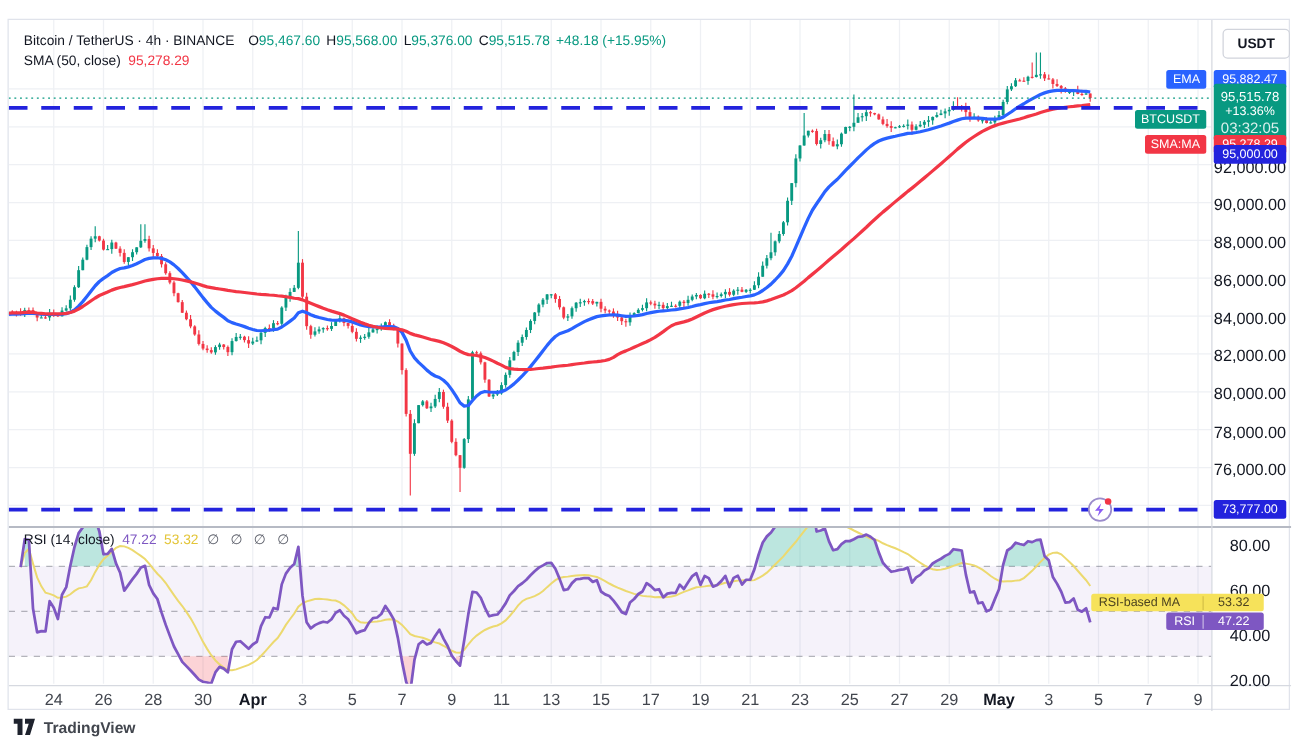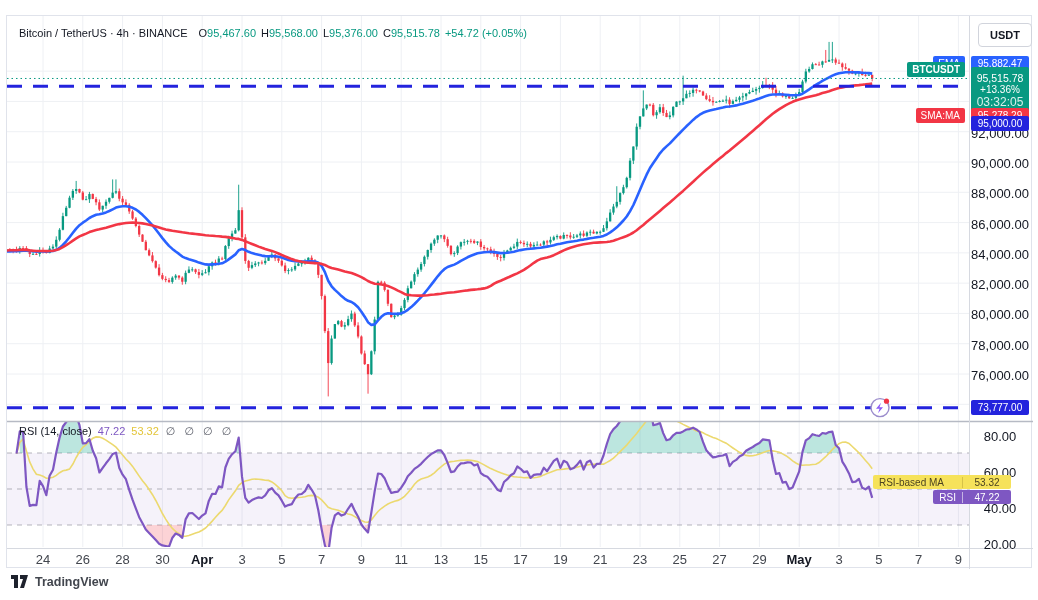--- a/index.html
+++ b/index.html
@@ -655,34 +655,37 @@
         <line x1="962.5" x2="962.5" y1="0" y2="553" stroke="#d6d9e0" stroke-width="1"></line>
         <g>
           <circle cx="873" cy="391.6625714285714" r="9" fill="#ffffff" stroke="#9b8ccc" stroke-width="1.4"></circle>
           <path d="M874 386.6625714285714 l-5 6 h3.5 l-1.5 4.5 5-6 h-3.5 Z" fill="#8b5cf6"></path>
           <circle cx="879.5" cy="385.1625714285714" r="2.6" fill="#f23645"></circle>
         </g>
       </svg>
 
     <div class="legend">
       <div class="row">
-        <span class="sym">Bitcoin / TetherUS · 4h · BINANCE</span><span id="ohlc-values"><span class="k">O</span><span class="v">95,467.60</span><span class="k">H</span><span class="v">95,568.00</span><span class="k">L</span><span class="v">95,376.00</span><span class="k">C</span><span class="v">95,515.78</span></span><span class="chg">+54.72 (+0.05%)</span>
+        <span class="sym">Bitcoin / TetherUS · 4h · BINANCE</span><span id="ohlc-values"><span class="k">O</span><span class="v">95,467.60</span><span class="k">H</span><span class="v">95,568.00</span><span class="k">L</span><span class="v">95,376.00</span><span class="k">C</span><span class="v">95,515.78</span></span><span class="chg">+48.18 (+15.95%)</span>
+      </div>
+      <div class="row">
+        <span>SMA (50, close)</span><span class="sma-v">95,278.29</span>
       </div>
     </div>
 
     <div id="rsi-legend">
       <span>RSI (14, close)</span><span class="rsi-v">47.22</span><span class="ma-v">53.32</span><span class="empties">∅ ∅ ∅ ∅</span>
     </div>
 
     <div id="currency-btn">USDT</div>
 
     <div class="lbadge badge-ema" style="top:40px;">EMA</div>
     <div class="vbadge badge-ema" style="top:40px;height:15px;">95,882.47</div>
 
-    <div class="lbadge badge-sym" style="top:46px;font-weight:bold;">BTCUSDT</div>
+    <div class="lbadge badge-sym" style="top:72px;">BTCUSDT</div>
     <div id="sym-badge" class="vbadge badge-sym" style="top:51px;height:40px;">
       <span class="p">95,515.78</span>
       <span>+13.36%</span>
       <span class="cd">03:32:05</span>
     </div>
 
     <div class="lbadge badge-sma" style="top:92px;">SMA:MA</div>
     <div class="vbadge badge-sma" style="top:92px;height:15px;">95,278.29</div>
 
     <div class="vbadge badge-hline" style="top:100px;height:15px;">95,000.00</div>

